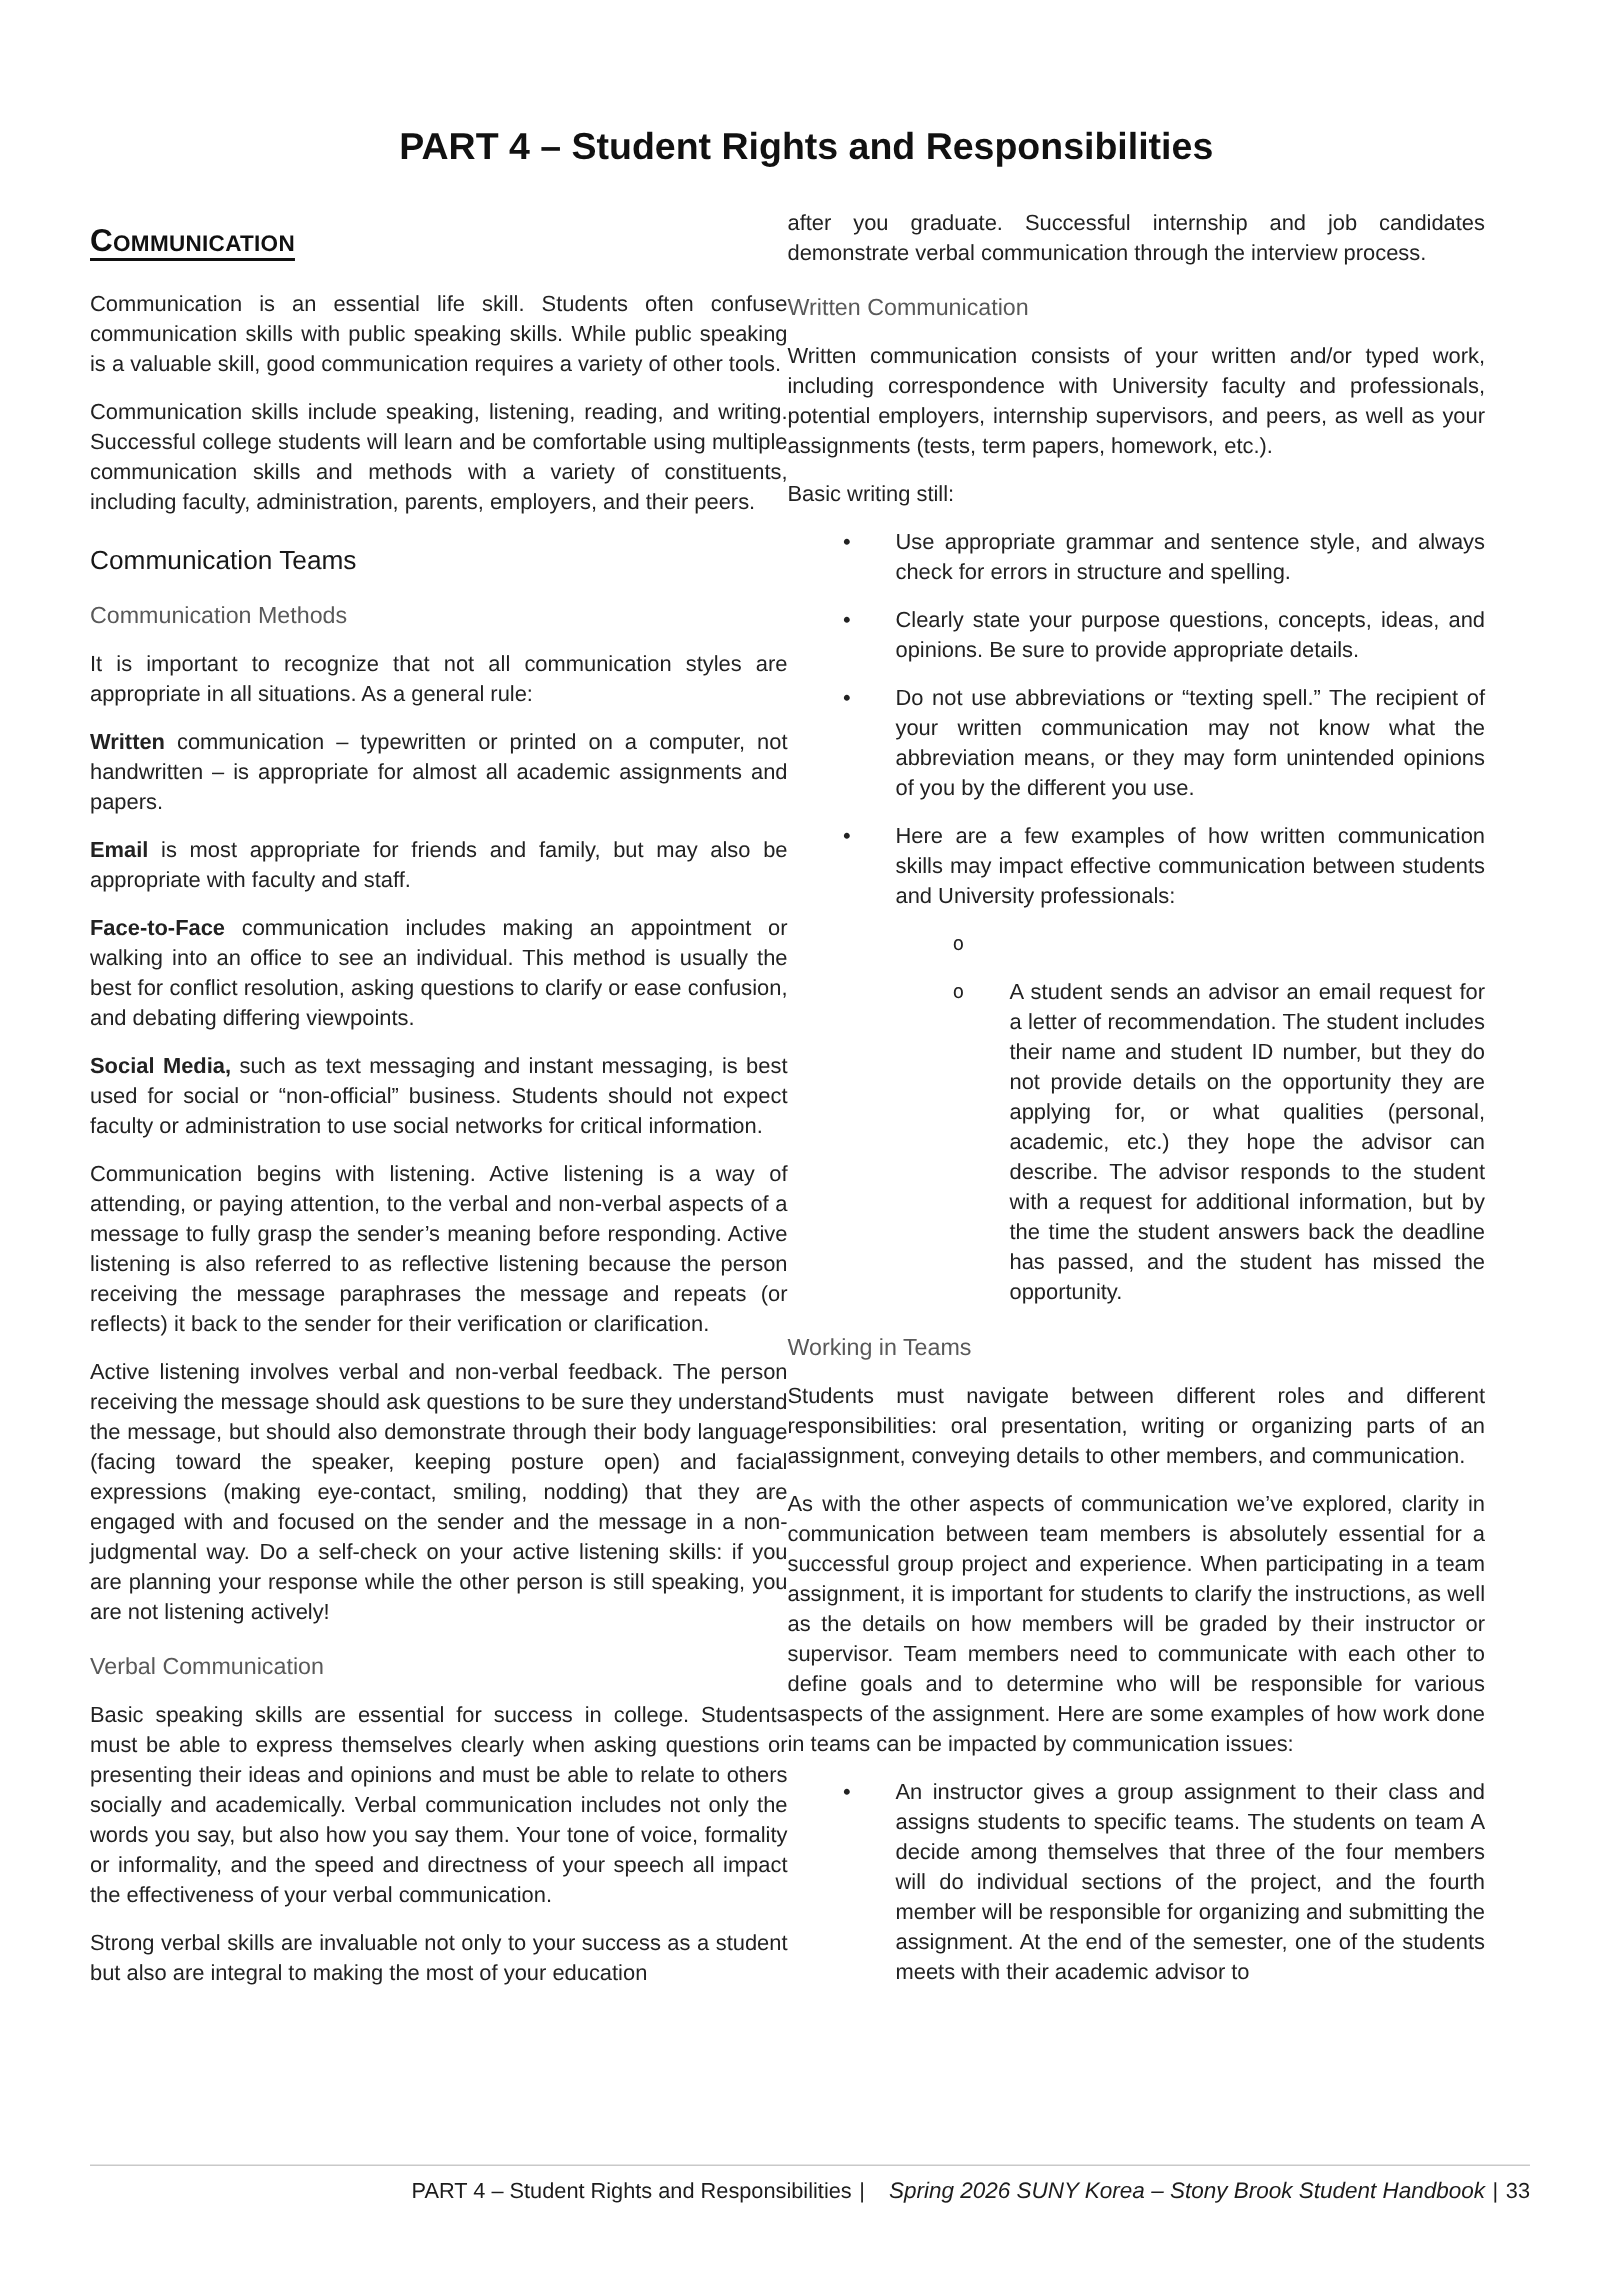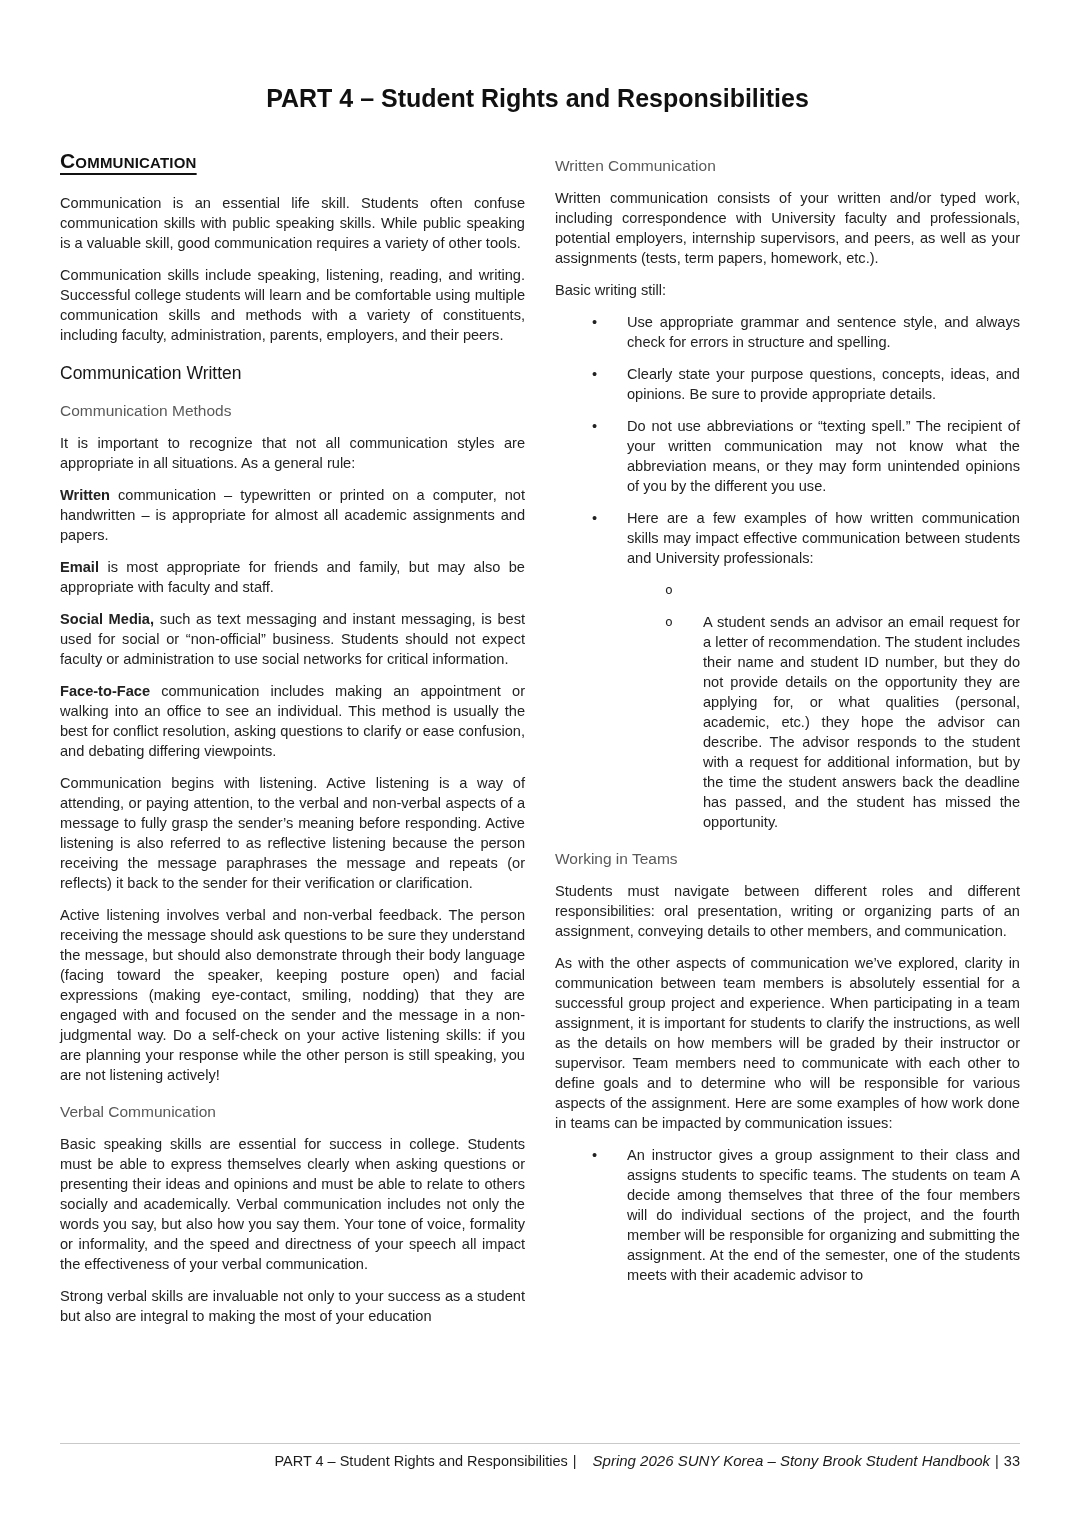--- a/index.html
+++ b/index.html
@@ -15,21 +15,20 @@
   .title {
     margin:0;
     padding-top:84px;
     text-align:center;
     font-size:25px;
     font-weight:700;
     color:#111;
   }
   .cols {
     display:flex;
-    gap:30px;
     padding:26px 55px 0 60px;
     height:1296px;
     overflow:hidden;
   }
   .col { width:465px; flex:0 0 465px; }
   p, .bullet-text {
     font-size:14.6px;
     line-height:20px;
     text-align:justify;
     margin:0 0 12px 0;
@@ -87,35 +86,36 @@
 <div class="page">
 
   <h1 class="title">PART 4 – Student Rights and Responsibilities</h1>
 
   <div class="cols">
 
     <div class="col">
       <div class="h1">Communication</div>
       <p>Communication is an essential life skill. Students often confuse communication skills with public speaking skills. While public speaking is a valuable skill, good communication requires a variety of other tools.</p>
       <p>Communication skills include speaking, listening, reading, and writing. Successful college students will learn and be comfortable using multiple communication skills and methods with a variety of constituents, including faculty, administration, parents, employers, and their peers.</p>
-      <div class="h2">Communication Written</div>
+      <div class="h2">Communication Teams</div>
       <div class="h3">Communication Methods</div>
       <p>It is important to recognize that not all communication styles are appropriate in all situations. As a general rule:</p>
       <p><span class="lead">Written</span><span> communication – typewritten or printed on a computer, not handwritten – is appropriate for almost all academic assignments and papers.</span></p>
       <p><span class="lead">Email</span><span> is most appropriate for friends and family, but may also be appropriate with faculty and staff.</span></p>
+      <p><span class="lead">Face-to-Face</span><span> communication includes making an appointment or walking into an office to see an individual. This method is usually the best for conflict resolution, asking questions to clarify or ease confusion, and debating differing viewpoints.</span></p>
       <p><span class="lead">Social Media,</span><span> such as text messaging and instant messaging, is best used for social or “non-official” business. Students should not expect faculty or administration to use social networks for critical information.</span></p>
-      <p><span class="lead">Face-to-Face</span><span> communication includes making an appointment or walking into an office to see an individual. This method is usually the best for conflict resolution, asking questions to clarify or ease confusion, and debating differing viewpoints.</span></p>
       <p>Communication begins with listening. Active listening is a way of attending, or paying attention, to the verbal and non-verbal aspects of a message to fully grasp the sender’s meaning before responding. Active listening is also referred to as reflective listening because the person receiving the message paraphrases the message and repeats (or reflects) it back to the sender for their verification or clarification.</p>
       <p>Active listening involves verbal and non-verbal feedback. The person receiving the message should ask questions to be sure they understand the message, but should also demonstrate through their body language (facing toward the speaker, keeping posture open) and facial expressions (making eye-contact, smiling, nodding) that they are engaged with and focused on the sender and the message in a non-judgmental way. Do a self-check on your active listening skills: if you are planning your response while the other person is still speaking, you are not listening actively!</p>
       <div class="h3">Verbal Communication</div>
       <p>Basic speaking skills are essential for success in college. Students must be able to express themselves clearly when asking questions or presenting their ideas and opinions and must be able to relate to others socially and academically. Verbal communication includes not only the words you say, but also how you say them. Your tone of voice, formality or informality, and the speed and directness of your speech all impact the effectiveness of your verbal communication.</p>
       <p>Strong verbal skills are invaluable not only to your success as a student but also are integral to making the most of your education</p>
     </div>
 
     <div class="col">
+      <p>after you graduate. Successful internship and job candidates demonstrate verbal communication through the interview process.</p>
       <div class="h3">Written Communication</div>
       <p>Written communication consists of your written and/or typed work, including correspondence with University faculty and professionals, potential employers, internship supervisors, and peers, as well as your assignments (tests, term papers, homework, etc.).</p>
       <p>Basic writing still:</p>
 
       <div class="bullet b1">
         <span class="marker">•</span>
         <span class="bullet-text">Use appropriate grammar and sentence style, and always check for errors in structure and spelling.</span>
       </div>
       <div class="bullet b1">
         <span class="marker">•</span>

